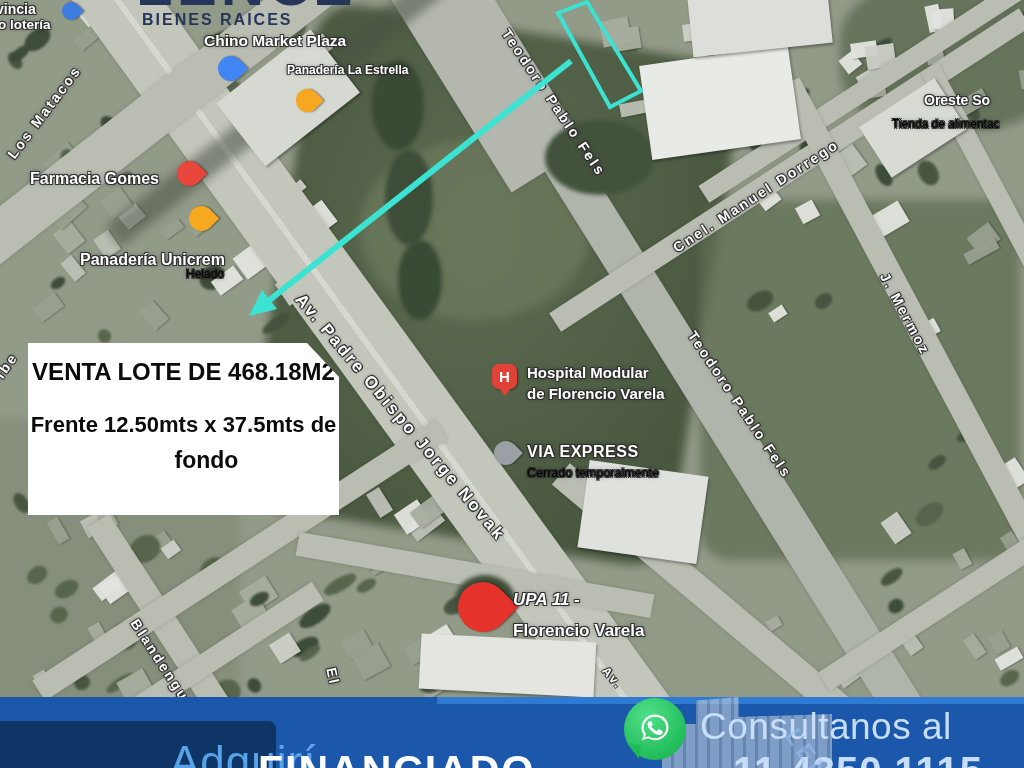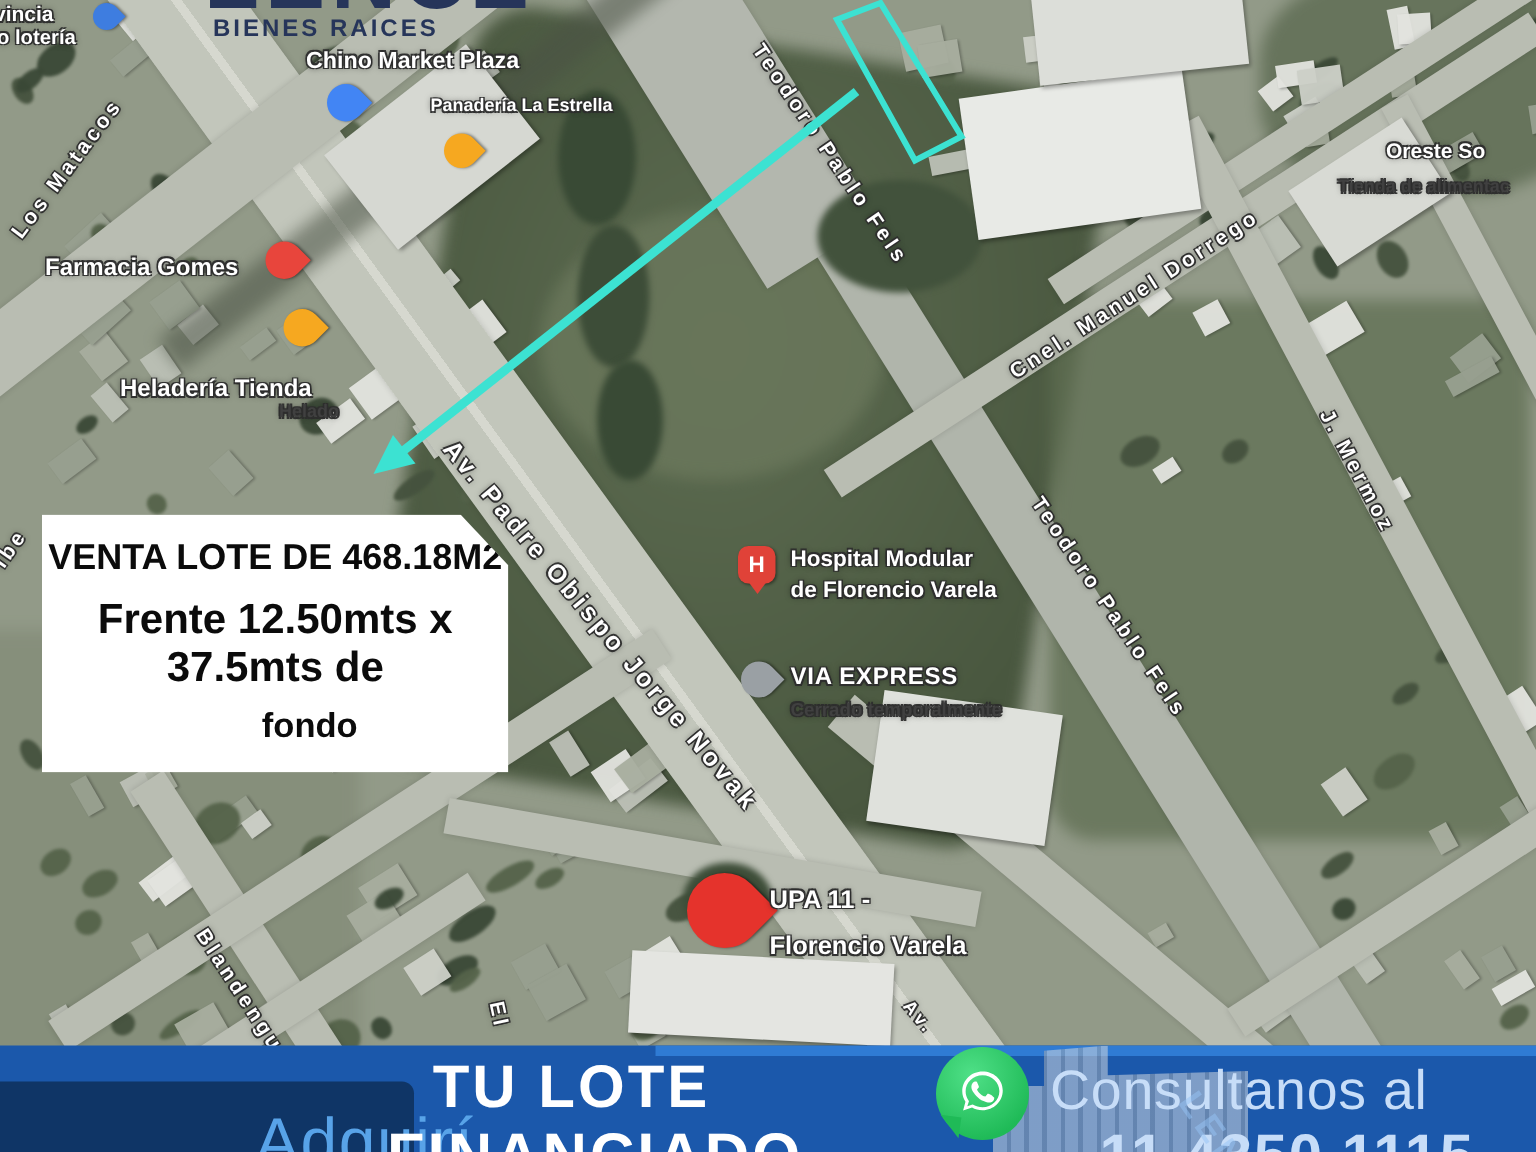--- a/index.html
+++ b/index.html
@@ -11,21 +11,21 @@
   .patch{position:absolute;filter:blur(5px);}
   .road{position:absolute;background:#b9bdb2;box-shadow:0 0 4px rgba(0,0,0,.15);}
   .road.main{background:linear-gradient(to bottom,#c2c6bb 0 46%,#d6d8cf 46% 54%,#c2c6bb 54% 100%);}
   .bigroof{position:absolute;box-shadow:1px 2px 3px rgba(0,0,0,.35);}
   .tree{position:absolute;border-radius:50%;filter:blur(2px);}
   
   .mlabel{position:absolute;color:#fff;font-weight:700;white-space:pre;z-index:30;
     text-shadow:-1px -1px 0 rgba(45,45,45,.95),1px -1px 0 rgba(45,45,45,.95),
                 -1px 1px 0 rgba(45,45,45,.95),1px 1px 0 rgba(45,45,45,.95),0 0 4px rgba(0,0,0,.6);}
   .street{letter-spacing:2.5px;font-weight:600;font-size:14px;transform-origin:0 0;}
-  .sub{font-weight:700;color:#404040;font-size:12px;}
+  .sub{font-weight:400;color:#000000;font-size:12px;}
   
   .pin{position:absolute;z-index:28;}
   .drop{border-radius:50% 50% 50% 0;transform:rotate(-135deg);position:relative;
     box-shadow:-1px 1px 2px rgba(0,0,0,.45);}
   .drop::after{content:"";position:absolute;background:#fff;border-radius:50%;
     left:50%;top:50%;transform:translate(-50%,-50%);}
   .hpin{width:25px;height:25px;background:#e04238;border-radius:7px;color:#fff;
     font-weight:800;text-align:center;line-height:25px;font-size:15px;position:relative;
     box-shadow:1px 1px 2px rgba(0,0,0,.4);}
   .hpin::after{content:"";position:absolute;left:7px;bottom:-7px;
@@ -33,21 +33,21 @@
   
   #brand-big{position:absolute;left:136px;top:-50px;font-size:60px;font-weight:800;
     letter-spacing:4px;color:#26355a;z-index:26;}
   #brand-tag{position:absolute;left:142px;top:11px;font-size:16px;font-weight:800;
     letter-spacing:2px;color:#26355a;z-index:26;}
   
   #info-box{position:absolute;left:28px;top:343px;width:311px;height:172px;background:#fff;
     z-index:40;clip-path:polygon(0 0,279px 0,311px 34px,311px 100%,0 100%);
     color:#0b0b0b;text-align:center;}
   #info-box .l1{margin-top:15px;font-size:24px;font-weight:800;}
-  #info-box .l2{margin-top:11px;font-size:28px;font-weight:800;}
+  #info-box .l2{margin-top:26px;font-size:22px;font-weight:800;}
   #info-box .l3{margin-top:9px;font-size:23px;font-weight:800;margin-left:46px;}
   #info-box .note{margin-top:13px;font-size:16.5px;font-weight:700;}
   
   #banner{position:absolute;left:0;top:697px;width:1024px;height:71px;background:#1b58ab;z-index:50;overflow:hidden;}
   #banner-strip{position:absolute;left:437px;top:0;width:587px;height:7px;background:#2f7bd4;}
   #banner-left{position:absolute;left:0;top:24px;width:276px;height:47px;background:#0f3566;border-radius:0 8px 0 0;}
   #adquiri{position:absolute;left:170px;top:40px;font-size:44px;font-weight:400;color:#58a3e8;letter-spacing:1px;}
   #tulote{position:absolute;left:281px;top:6px;width:200px;text-align:center;font-size:40px;font-weight:800;color:#fff;letter-spacing:2px;}
   #financiado{position:absolute;left:258px;top:50px;width:246px;text-align:center;font-size:41px;font-weight:800;color:#fff;letter-spacing:2px;}
   #bldg-wm{position:absolute;left:662px;top:0;width:170px;height:71px;opacity:.55;
@@ -295,42 +295,42 @@
   <span class="mlabel" style="left:287px;top:63px;font-size:12px;">Panadería La Estrella</span>
   <div class="pin" style="left:296px;top:89px;">
       <div class="drop" style="width:23px;height:23px;background:#f6a820;"></div>
     </div>
 
   <span class="mlabel" style="left:30px;top:170px;font-size:16px;">Farmacia Gomes</span>
   <div class="pin" style="left:177px;top:161px;">
       <div class="drop" style="width:25px;height:25px;background:#e8453c;"></div>
     </div>
 
-  <span class="mlabel" style="left:80px;top:251px;font-size:16px;">Heladería Tienda</span>
+  <span class="mlabel" style="left:80px;top:251px;font-size:16px;">Panadería Unicrem</span>
   <span class="mlabel sub" style="left:186px;top:267px;">Helado</span>
   <div class="pin" style="left:189px;top:206px;">
       <div class="drop" style="width:25px;height:25px;background:#f6a820;"></div>
     </div>
 
   <span class="mlabel" style="left:924px;top:92px;font-size:14px;">Oreste So</span>
   <span class="mlabel sub" style="left:892px;top:117px;">Tienda de alimentac</span>
 
   <span class="mlabel" style="left:527px;top:364px;font-size:15px;">Hospital Modular</span>
   <span class="mlabel" style="left:527px;top:385px;font-size:15px;">de Florencio Varela</span>
   <div class="pin" style="left:492px;top:364px;">
       <div class="hpin">H</div>
     </div>
 
   <span class="mlabel" style="left:527px;top:443px;font-size:16px;letter-spacing:.5px;">VIA EXPRESS</span>
   <span class="mlabel sub" style="left:527px;top:466px;font-size:12.5px;">Cerrado temporalmente</span>
   <div class="pin" style="left:494px;top:441px;">
       <div class="drop" style="width:24px;height:24px;background:#9aa0a4;"></div>
     </div>
 
-  <span class="mlabel" style="left:513px;top:590px;font-size:17px;">UPA 11 -</span>
+  <span class="mlabel" style="left:513px;top:590px;font-size:17px;font-style:italic;">UPA 11 -</span>
   <span class="mlabel" style="left:513px;top:621px;font-size:17px;">Florencio Varela</span>
   <div class="pin" style="left:458px;top:582px;">
       <div class="drop" style="width:50px;height:50px;background:#e5332c;"></div>
     </div>
 
   <svg id="lot-svg" width="1024" height="768">
     <polygon points="558,13 587,2 641,91 610,107" fill="none" stroke="#3CE2D2" stroke-width="4"></polygon>
     <line x1="571" y1="61" x2="267" y2="302" stroke="#3CE2D2" stroke-width="6"></line>
     <polygon points="249,316 262,290 277,309" fill="#3CE2D2"></polygon>
   </svg>
@@ -339,21 +339,20 @@
     <div class="l1">VENTA  LOTE DE 468.18M2</div>
     <div class="l2">Frente 12.50mts x 37.5mts de</div>
     <div class="l3">fondo</div>
   </div>
 
   <div id="banner">
     <div id="banner-strip"></div>
     <div id="banner-left"></div>
     <div id="bldg-wm"></div>
     <div id="adquiri">Adquirí</div>
-    <div id="tulote">TU LOTE</div>
     <div id="financiado">FINANCIADO</div>
     <div id="wa">
       <svg width="36" height="36" viewBox="0 0 32 32">
         <path fill="#fff" d="M16 3C9.4 3 4 8.2 4 14.7c0 2.3.7 4.4 1.9 6.2L4.5 26l5.3-1.7c1.8 1 3.9 1.6 6.2 1.6 6.6 0 12-5.2 12-11.7S22.6 3 16 3zm0 21.2c-2 0-3.9-.6-5.5-1.5l-.4-.2-3.1 1 1-3-.3-.4c-1.1-1.6-1.7-3.5-1.7-5.4 0-5.2 4.5-9.5 10-9.5s10 4.3 10 9.5-4.5 9.5-10 9.5z"></path>
         <path fill="#fff" d="M21.6 17.2c-.3-.2-1.8-.9-2.1-1-.3-.1-.5-.2-.7.2-.2.3-.8 1-1 1.2-.2.2-.4.2-.7.1-.3-.2-1.3-.5-2.5-1.6-.9-.8-1.5-1.8-1.7-2.1-.2-.3 0-.5.1-.6l.5-.6c.2-.2.2-.3.3-.5.1-.2 0-.4 0-.6l-1-2.3c-.2-.6-.5-.5-.7-.5h-.6c-.2 0-.6.1-.9.4-.3.3-1.2 1.1-1.2 2.8s1.2 3.2 1.4 3.4c.2.2 2.4 3.6 5.8 5 .8.3 1.4.5 1.9.7.8.2 1.5.2 2.1.1.6-.1 1.9-.8 2.1-1.5.3-.7.3-1.4.2-1.5-.1-.1-.3-.2-.6-.4z"></path>
       </svg>
     </div>
     <div id="consultanos">Consultanos al</div>
     <div id="phone">11 4350 1115</div>
     <div id="wm-lencz">LENCZ</div>

